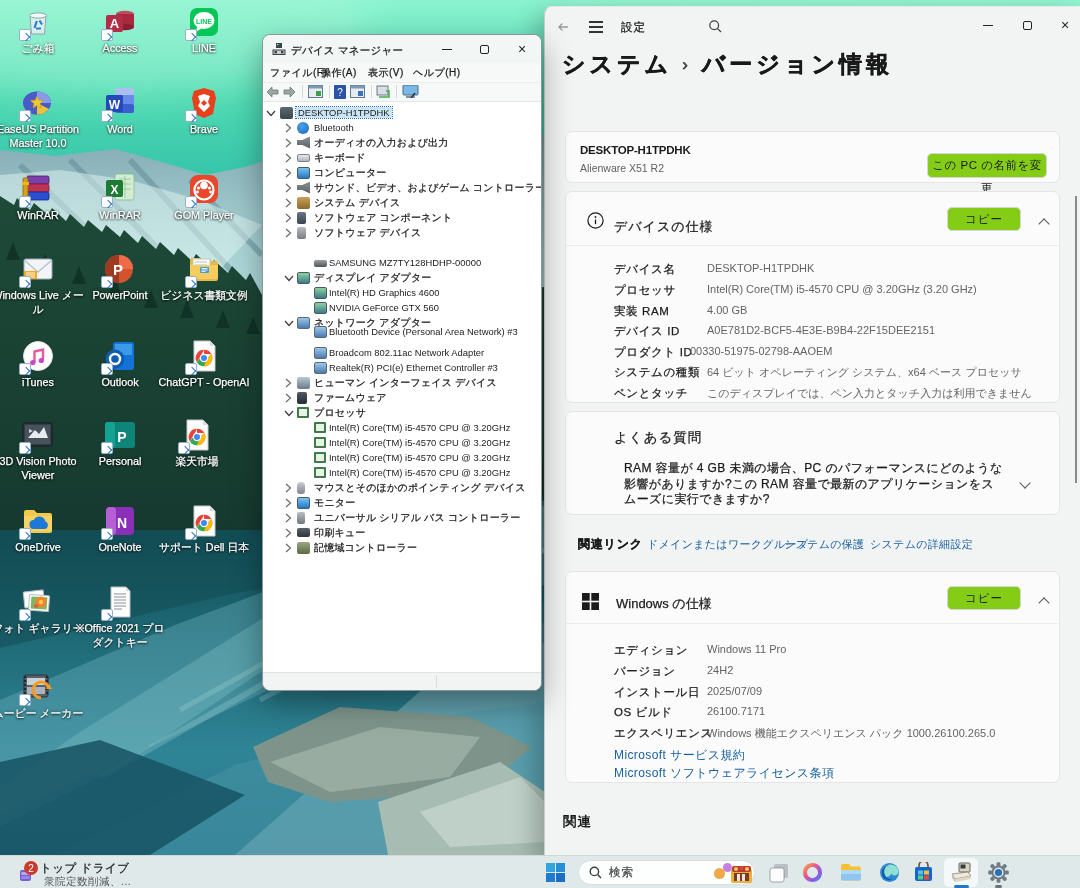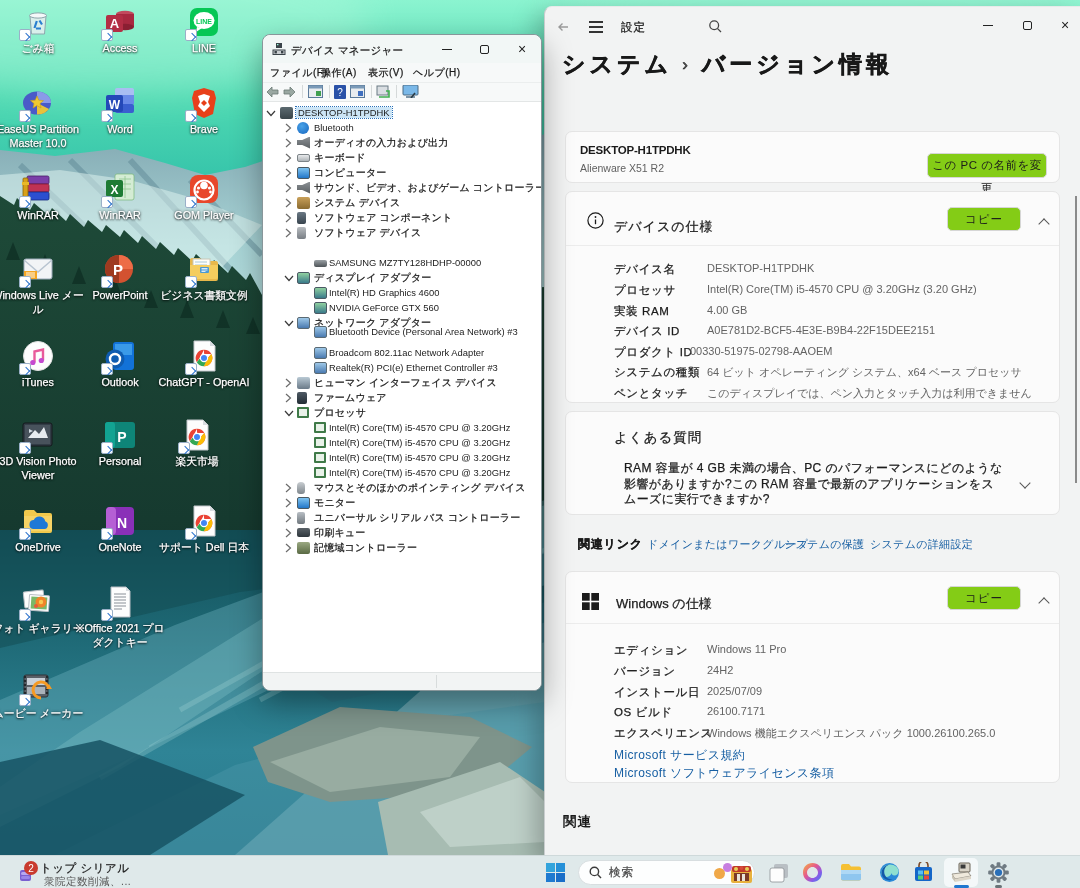--- a/index.html
+++ b/index.html
@@ -712,21 +712,21 @@
 
 <div id="tb" class="abs">
 
  <svg class="abs" style="left:20px;top:4px" width="18" height="24" viewBox="0 0 18 24">
   <rect x="0" y="10" width="11" height="11" rx="2" fill="#7a5fd0"></rect>
   <rect x="1" y="12" width="9" height="3" rx="1.5" fill="#b8a8f0"></rect>
   <rect x="1" y="16" width="9" height="3" rx="1.5" fill="#9a86e8"></rect>
   <circle cx="11" cy="8" r="7" fill="#c93b2e"></circle>
         <text x="11" y="11.5" font-size="10" fill="#fff" text-anchor="middle" font-family="Liberation Sans">2</text>
  </svg>
- <span class="abs ks" style="left:40px;top:5px;font-size:11.5px;color:#1b1b1b;letter-spacing:.5px">トップ シリアル</span>
+ <span class="abs ks" style="left:40px;top:5px;font-size:11.5px;color:#1b1b1b;letter-spacing:.5px">トップ ドライブ</span>
  <span class="abs" style="left:44px;top:19px;font-size:10.5px;color:#555;letter-spacing:.5px">衆院定数削減、...</span>
 
  <svg class="abs" style="left:546px;top:7px" width="19" height="19" viewBox="0 0 19 19">
   <rect x="0" y="0" width="9" height="9" fill="#33a4dc"></rect>
         <rect x="10" y="0" width="9" height="9" fill="#2590d8"></rect>
   <rect x="0" y="10" width="9" height="9" fill="#1f7ad0"></rect>
         <rect x="10" y="10" width="9" height="9" fill="#1a6ec8"></rect>
  </svg>
 
  <div class="abs" style="left:578px;top:4px;width:177px;height:25px;background:#fdfefe;border:1px solid #d8dee0;border-radius:13px"></div>

